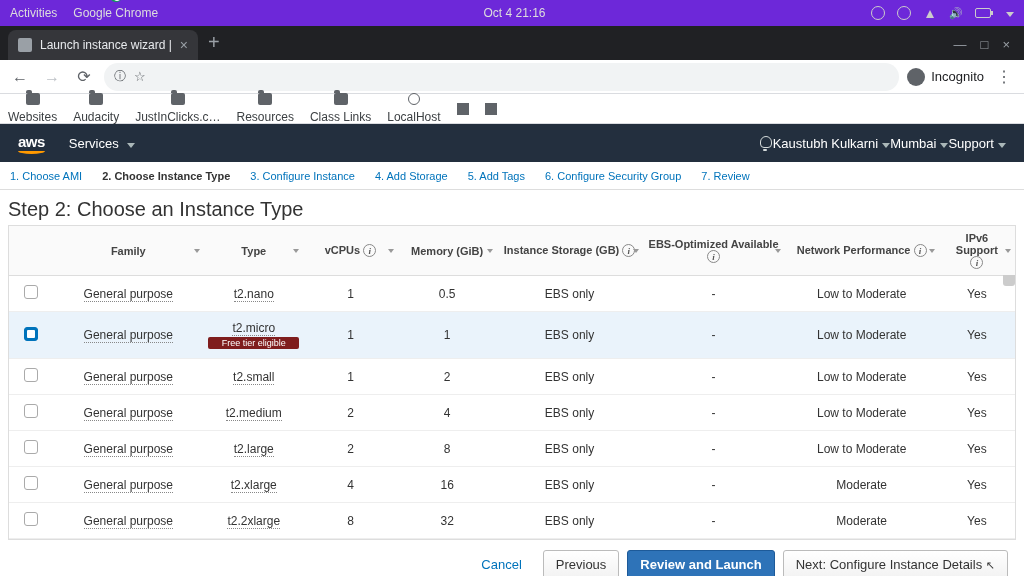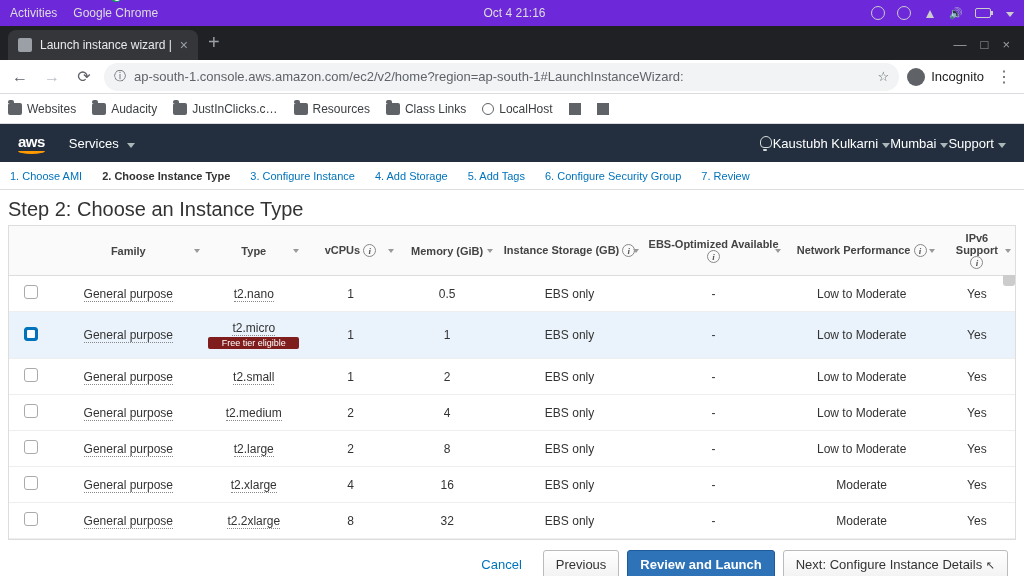--- a/index.html
+++ b/index.html
@@ -37,21 +37,21 @@
   .omni { flex:1; height:28px; background:#f1f3f4; border-radius:14px; display:flex; align-items:center; padding:0 10px; gap:8px; color:#5f6368; font-size:13px;}
   .omni .lock { font-size:12px;}
   .omni .url { flex:1; white-space:nowrap; overflow:hidden; text-overflow:ellipsis;}
   .omni .star { color:#5f6368;}
   .incog { display:flex; align-items:center; gap:6px; font-size:13px; color:#202124;}
   .incog .hat { width:18px; height:18px; background:#5f6368; border-radius:50%;}
   .kebab { font-size:16px; color:#5f6368; padding:0 4px; letter-spacing:0;}
 
   
   .bookmarks { height:30px; background:#fff; display:flex; align-items:center; padding:0 8px; gap:16px; border-bottom:1px solid #dadce0; font-size:12px; color:#3c4043;}
-  .bm { display:flex; align-items:center; gap:5px;}
+  .bm { display:flex; align-items:center; gap:5px;flex-direction:column;}
   .bm .folder{ width:14px;height:12px;background:#5f6368; border-radius:2px 2px 2px 2px; position:relative;}
   .bm .folder::before{content:"";position:absolute;top:-3px;left:0;width:6px;height:3px;background:#5f6368;border-radius:2px 2px 0 0;}
   .bm .globe{width:12px;height:12px;border:1.5px solid #5f6368;border-radius:50%;}
   .bm .sq{width:12px;height:12px;background:#5f6368;}
 
   
   .aws-header { height:38px; background:#232f3e; color:#fff; display:flex; align-items:center; padding:0 18px; font-size:13px;}
   .aws-logo { font-weight:bold; font-size:15px; letter-spacing:-0.5px; position:relative; padding-bottom:4px;}
   .aws-logo::after{content:"";position:absolute;left:0;right:0;bottom:0;height:3px;background:#ff9900;border-radius:0 0 50% 50%/0 0 100% 100%;}
   .aws-header .svc{ margin-left:24px; display:flex; align-items:center; gap:4px;}
@@ -134,21 +134,20 @@
     <span>×</span>
   </div>
 </div>
 
 <div class="toolbar">
   <div class="navbtn">←</div>
   <div class="navbtn disabled">→</div>
   <div class="navbtn">⟳</div>
   <div class="omni">
     <span class="lock">ⓘ</span>
-    <span class="url">ap-south-1.console.aws.amazon.com/ec2/v2/home?region=ap-south-1#LaunchInstanceWizard:</span>
     <span class="star">☆</span>
   </div>
   <div class="incog">
     <span class="hat"></span>
     <span>Incognito</span>
   </div>
   <div class="kebab">⋮</div>
 </div>
 
 <div class="bookmarks">

